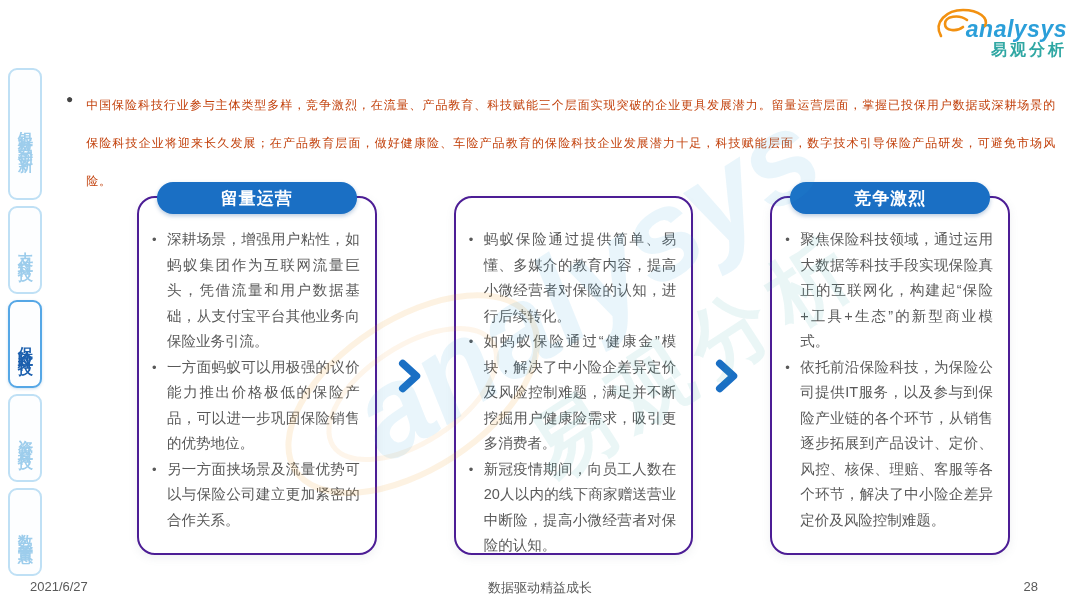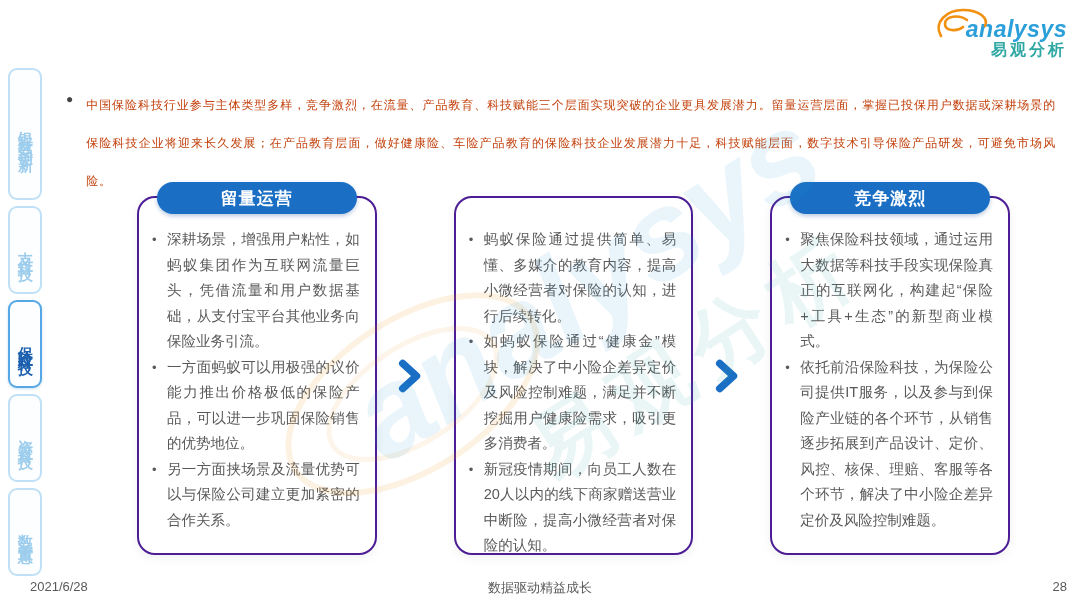--- a/index.html
+++ b/index.html
@@ -63,21 +63,21 @@
   .watermark { position:absolute; left:290px; top:130px; width:780px; height:430px;
     transform:rotate(-33deg); transform-origin:40% 60%; pointer-events:none; z-index:5; }
   .wm-en { position:absolute; left:90px; top:90px; font-size:125px; font-weight:bold; font-style:italic; color:rgba(43,159,217,0.10); white-space:nowrap; }
   .wm-cn { position:absolute; left:220px; top:230px; font-size:80px; font-weight:bold; letter-spacing:14px; color:rgba(47,167,163,0.10); white-space:nowrap; }
   .wm-swirl { position:absolute; left:0px; top:60px; }
 
   
   .footer { position:absolute; left:0; right:0; bottom:11px; height:18px; font-size:13px; color:#595959; }
   .f-date { position:absolute; left:30px; }
   .f-slogan { position:absolute; left:0; right:0; text-align:center; }
-  .f-page { position:absolute; right:13px;margin-left:26px; }
+  .f-page { position:absolute; right:42px;margin-left:26px; }
 </style>
 </head>
 <body>
 
 <div class="slide">
 
   <div class="watermark">
     <svg class="wm-swirl" width="300" height="200" viewBox="0 0 300 200">
       <ellipse cx="150" cy="100" rx="140" ry="75" fill="none" stroke="rgba(242,145,17,0.12)" stroke-width="6"></ellipse>
       <ellipse cx="150" cy="100" rx="95" ry="48" fill="none" stroke="rgba(242,145,17,0.09)" stroke-width="5"></ellipse>
@@ -178,18 +178,18 @@
         <li>
             <span class="b">•</span>
             <span>依托前沿保险科技，为保险公司提供IT服务，以及参与到保险产业链的各个环节，从销售逐步拓展到产品设计、定价、风控、核保、理赔、客服等各个环节，解决了中小险企差异定价及风险控制难题。</span>
           </li>
       </ul>
     </section>
 
   </main>
 
   <footer class="footer">
-    <span class="f-date">2021/6/28</span>
+    <span class="f-date">2021/6/27</span>
     <span class="f-slogan">数据驱动精益成长</span>
     <span class="f-page">28</span>
   </footer>
 
 </div>
 
 </body></html>

